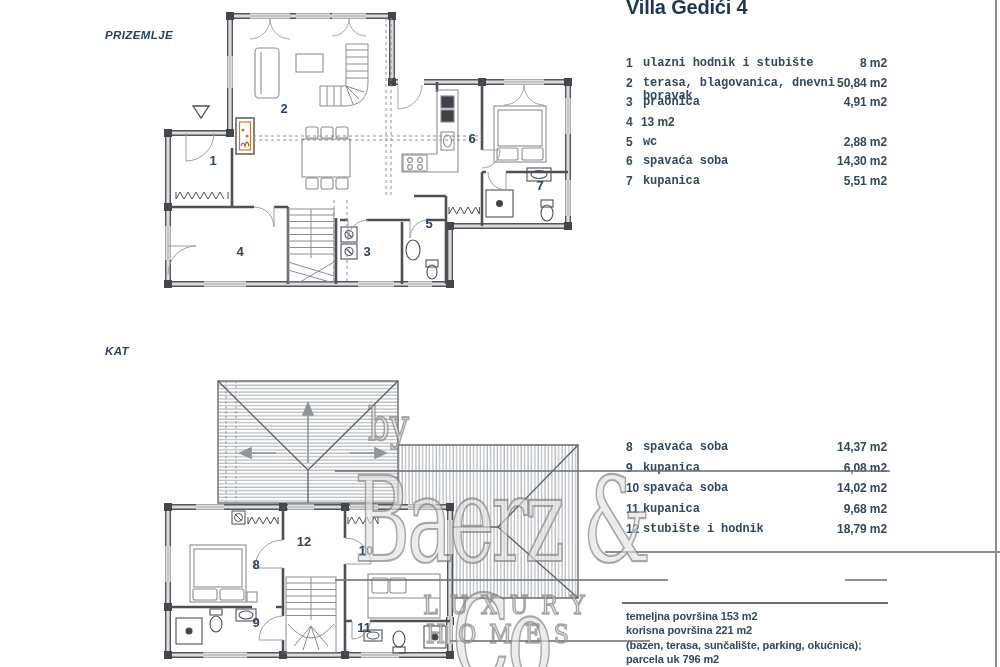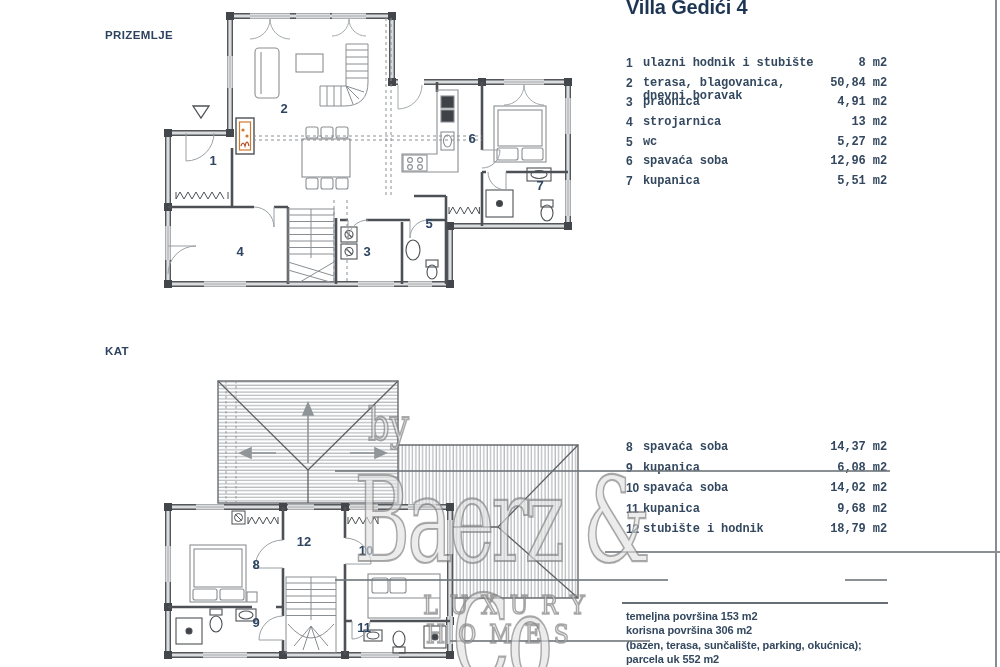--- a/index.html
+++ b/index.html
@@ -1,31 +1,31 @@
 <!DOCTYPE html>
 <html><head>
 <meta charset="utf-8">
 <style>
   html,body{margin:0;padding:0;}
   body{width:1000px;height:667px;position:relative;background:#ffffff;overflow:hidden;
        font-family:"Liberation Sans",sans-serif;}
   .abs{position:absolute;}
   
   .title{left:626px;top:-4px;font-size:20px;font-weight:700;color:#1d3553;letter-spacing:-.2px;}
-  .floor-label{font-size:11.5px;font-weight:700;color:#2c4260;letter-spacing:.4px;}
+  .floor-label{font-size:11.5px;font-weight:700;color:#2c4260;letter-spacing:.4px;font-style:italic;}
   #lbl-ground{left:105px;top:29px;}
   #lbl-upper{left:105px;top:345px;}
   .room-list{width:261px;color:#33485f;font-size:12px;font-weight:700;letter-spacing:-.1px;}
   #ground-rooms{left:626px;top:57px;}
   #upper-rooms{left:626px;top:441px;}
   .room-row{display:flex;align-items:flex-start;height:19.7px;line-height:13px;}
   #upper-rooms .room-row{height:20.5px;}
   .room-num{width:15px;flex:none;}
   .room-name{flex:1;padding-left:2px;font-family:Liberation Mono, monospace;}
-  .room-area{text-align:right;white-space:nowrap;font-family:Liberation Mono, monospace;}
+  .room-area{text-align:right;white-space:nowrap;}
   #footer-lines{left:626px;top:609px;width:278px;color:#33485f;font-size:11px;
                 font-weight:700;line-height:14.4px;letter-spacing:-.1px;}
   .plan-num{position:absolute;transform:translate(-50%,-50%);font-size:13px;font-weight:700;
             color:#2e4562;}
   
   .wm{color:rgba(224,224,224,.62);-webkit-text-stroke:1.4px rgba(116,116,116,.6);
       font-family:"DejaVu Serif",serif;pointer-events:none;}
   .wm-by{left:368px;top:398px;font-size:34px;transform:scaleY(1.3);transform-origin:top left;}
   .wm-brand{left:326px;top:462px;width:350px;text-align:center;font-size:76px;line-height:1;
             letter-spacing:-3px;transform:scaleY(1.55);transform-origin:top;}
@@ -384,32 +384,31 @@
       <span class="room-name">terasa, blagovanica, dnevni boravak</span>
       <span class="room-area">50,84 m2</span>
     </div>
     <div class="room-row">
       <span class="room-num">3</span>
       <span class="room-name">praonica</span>
       <span class="room-area">4,91 m2</span>
     </div>
     <div class="room-row">
       <span class="room-num">4</span>
-      <span class="room-name">strojarnica</span>
       <span class="room-area">13 m2</span>
     </div>
     <div class="room-row">
       <span class="room-num">5</span>
       <span class="room-name">wc</span>
-      <span class="room-area">5,27 m2</span>
+      <span class="room-area">2,88 m2</span>
     </div>
     <div class="room-row">
       <span class="room-num">6</span>
       <span class="room-name">spavaća soba</span>
-      <span class="room-area">12,96 m2</span>
+      <span class="room-area">14,30 m2</span>
     </div>
     <div class="room-row">
       <span class="room-num">7</span>
       <span class="room-name">kupanica</span>
       <span class="room-area">5,51 m2</span>
     </div>
   </div>
 <div class="abs room-list" id="upper-rooms">
     <div class="room-row">
       <span class="room-num">8</span>
@@ -432,23 +431,23 @@
       <span class="room-area">9,68 m2</span>
     </div>
     <div class="room-row">
       <span class="room-num">12</span>
       <span class="room-name">stubište i hodnik</span>
       <span class="room-area">18,79 m2</span>
     </div>
   </div>
 <div class="abs" id="footer-lines">
     <div>temeljna površina 153 m2</div>
-    <div>korisna površina 306 m2</div>
+    <div>korisna površina 221 m2</div>
     <div>(bazen, terasa, sunčalište, parking, okućnica);</div>
-    <div>parcela uk 552 m2</div>
+    <div>parcela uk 796 m2</div>
   </div>
 
 <div id="plan-labels">
     <div class="plan-num" style="left: 213px; top: 160px;">1</div>
     <div class="plan-num" style="left: 284px; top: 108px;">2</div>
     <div class="plan-num" style="left: 367px; top: 251px;">3</div>
     <div class="plan-num" style="left: 240px; top: 251px;">4</div>
     <div class="plan-num" style="left: 429px; top: 223px;">5</div>
     <div class="plan-num" style="left: 472px; top: 138px;">6</div>
     <div class="plan-num" style="left: 540px; top: 185px;">7</div>

